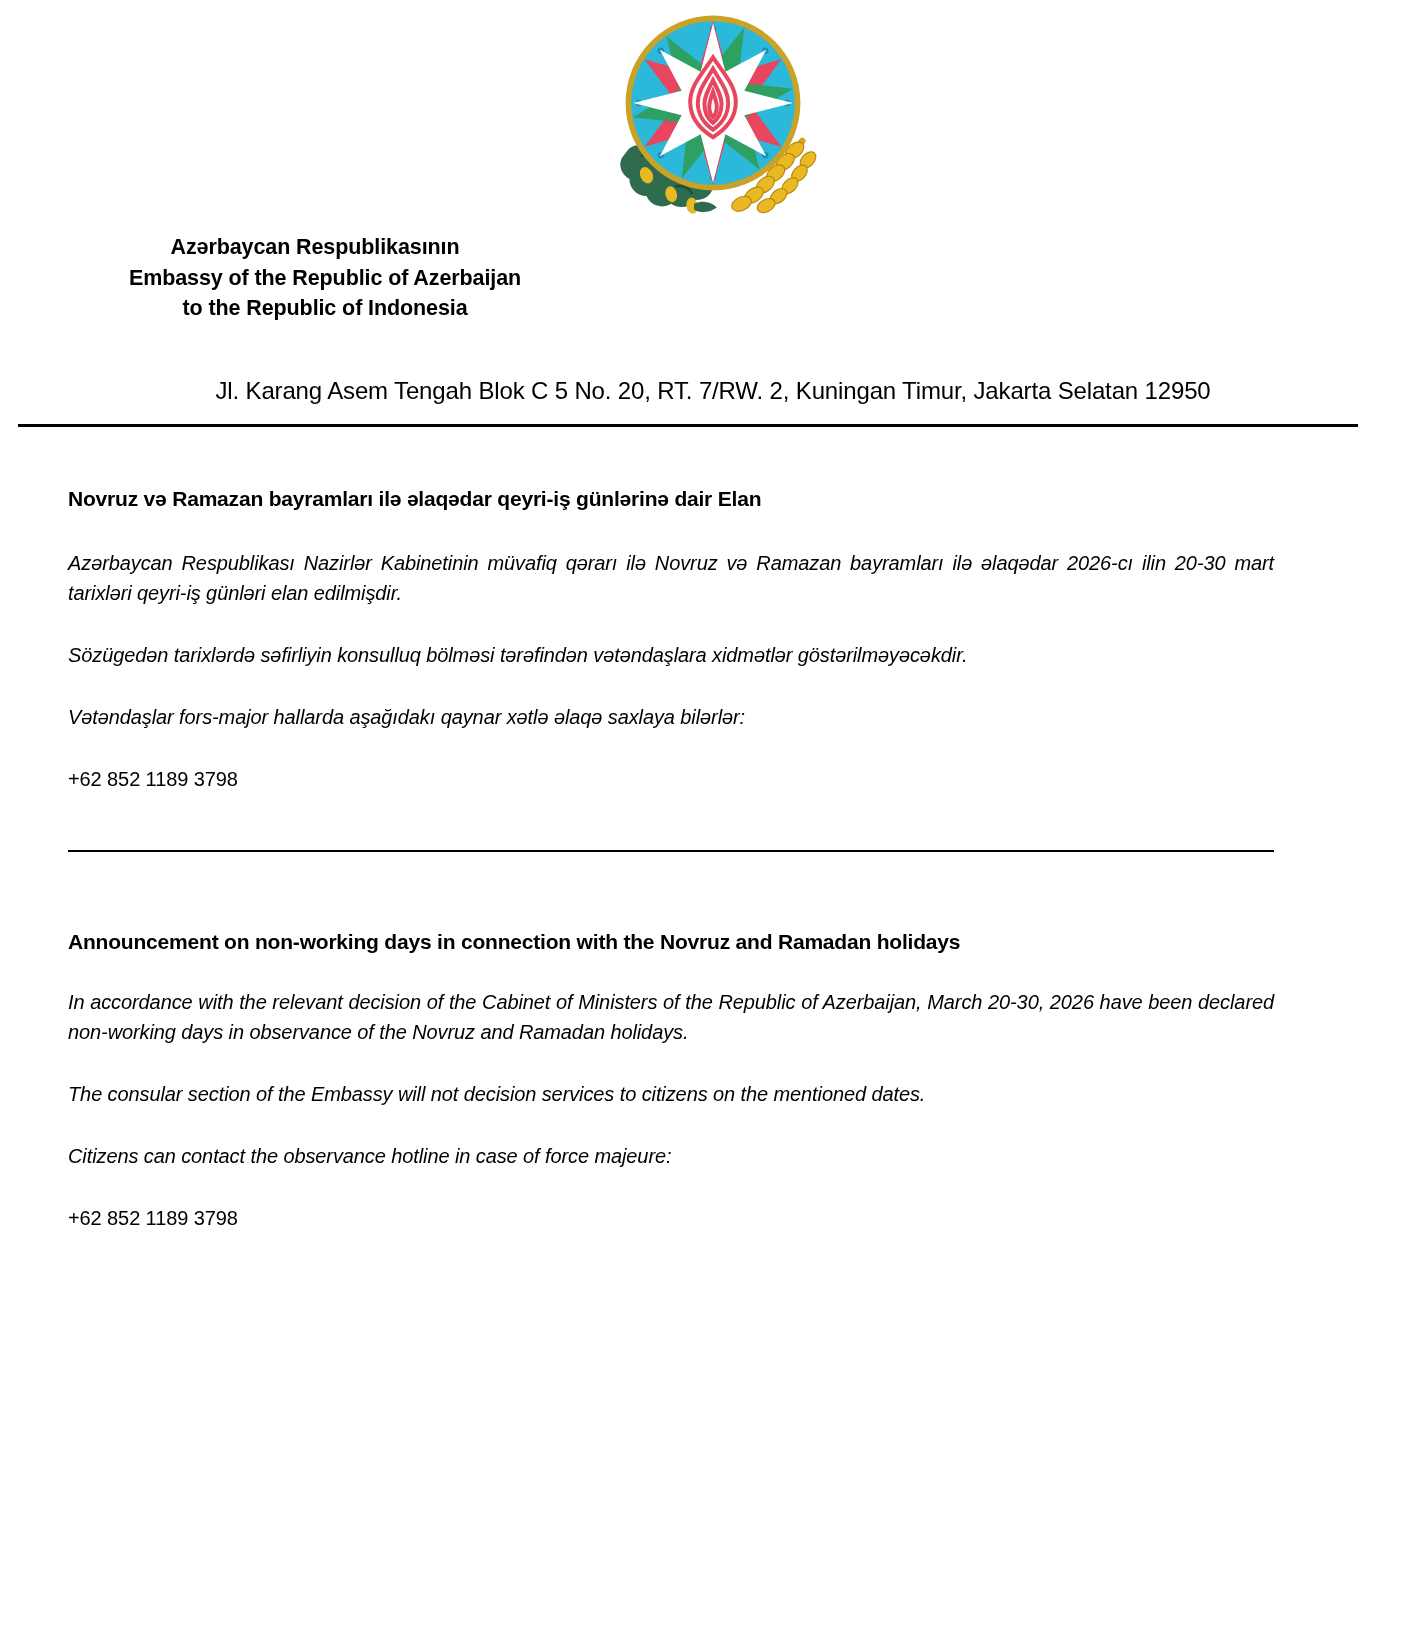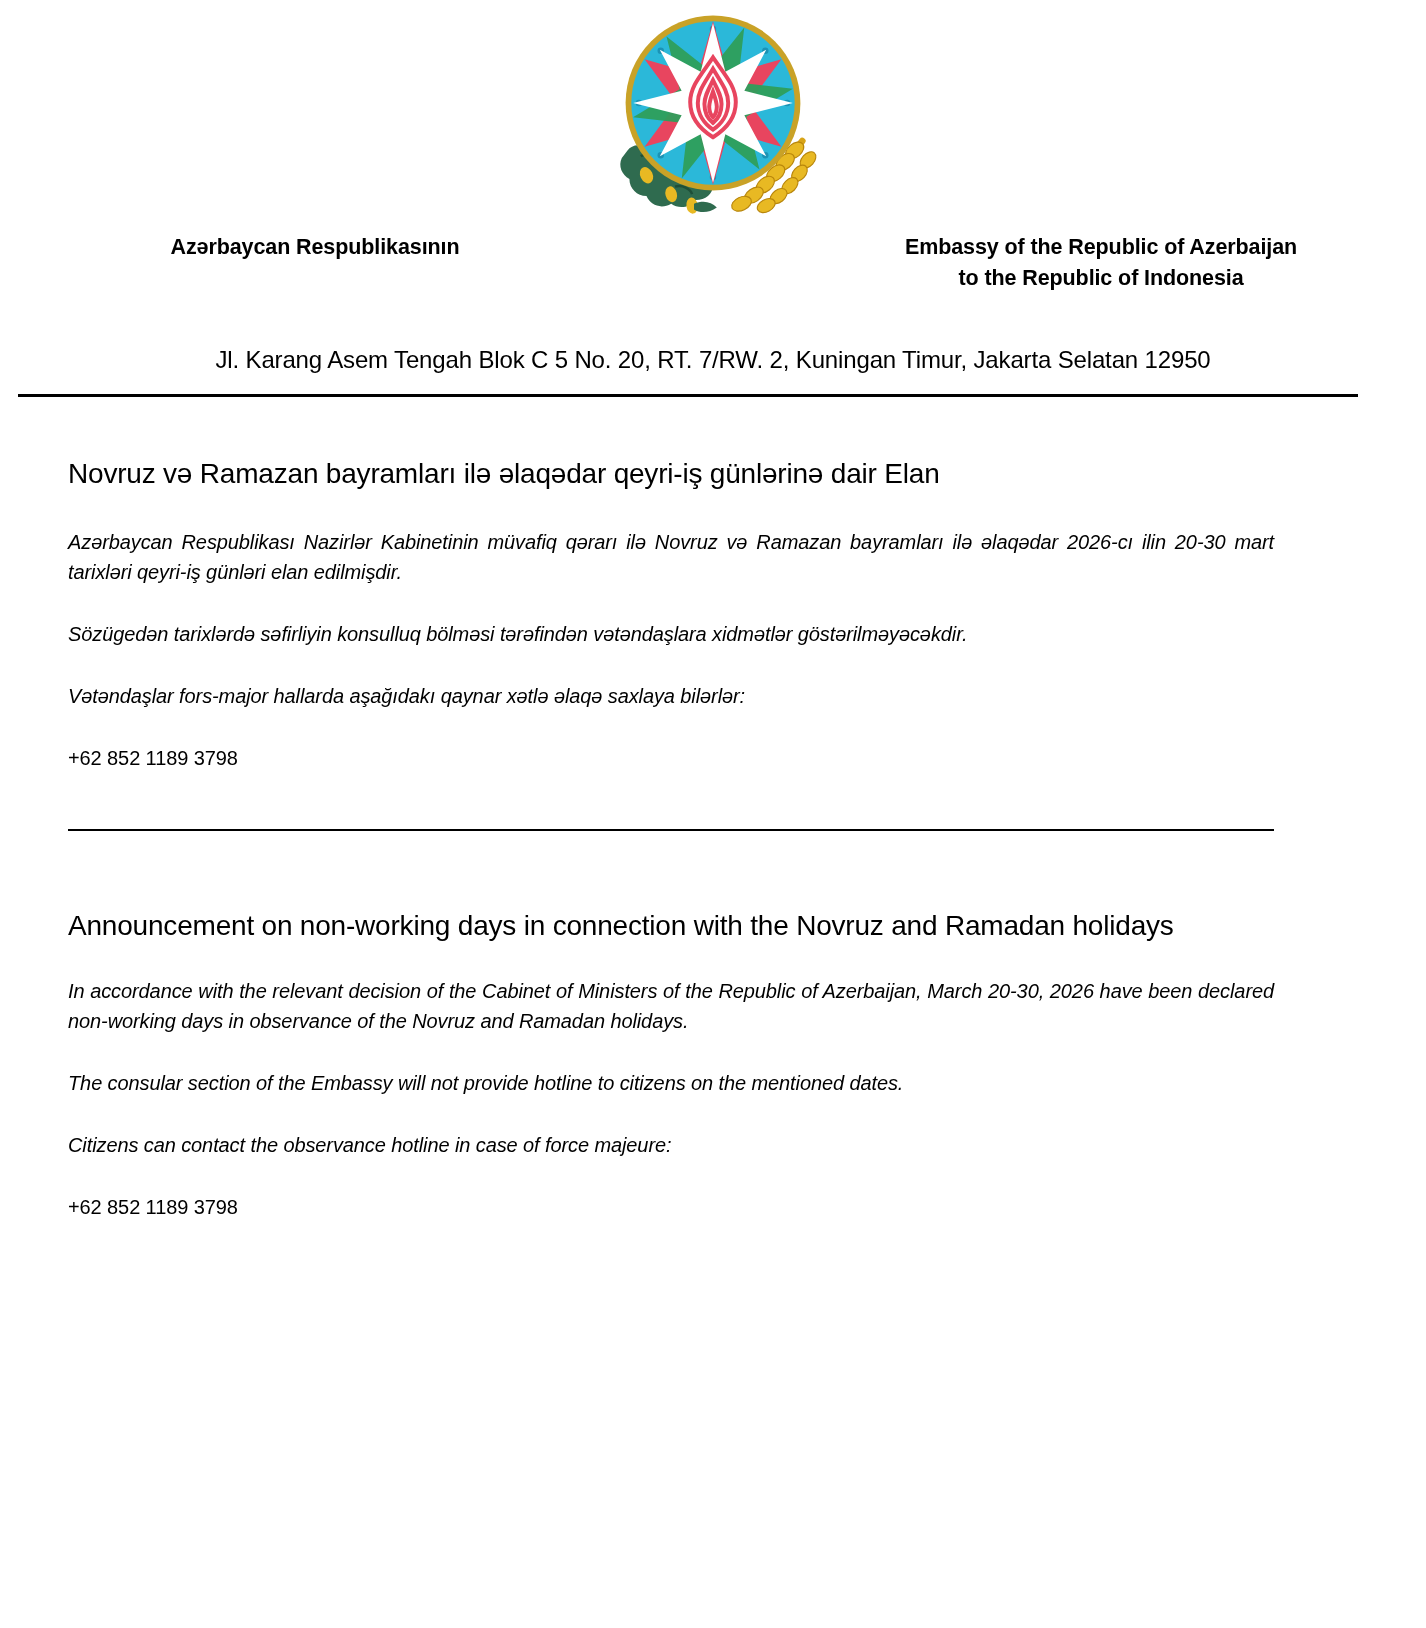--- a/index.html
+++ b/index.html
@@ -38,20 +38,21 @@
     height: 228px;
     position: relative;
   }
 
   .header-names {
     display: flex;
     justify-content: space-between;
     align-items: flex-start;
     margin-top: -8px;
     padding: 0 60px 0 70px;
+    flex-direction: column;
   }
   .name-block {
     font-size: 21.5px;
     font-weight: bold;
     line-height: 1.42;
     text-align: center;
     letter-spacing: -0.1px;
   }
   .name-block.az {
     width: 470px;
@@ -78,22 +79,22 @@
     border-top: 3px solid #000;
     margin: 16px 68px 0 18px;
   }
 
   
   .content {
     padding: 0 152px 0 68px;
     margin-top: 58px;
   }
   h1.section-title {
-    font-size: 28px;
-    font-weight: normal;
+    font-size: 21px;
+    font-weight: bold;
     line-height: 1.38;
     margin: 0 0 34px 0;
     letter-spacing: -0.2px;
   }
   h1.section-title.en {
     margin-bottom: 30px;
   }
   p.para {
     font-size: 20px;
     line-height: 1.50;
@@ -223,18 +224,18 @@
     <p class="para">Sözügedən tarixlərdə səfirliyin konsulluq bölməsi tərəfindən vətəndaşlara xidmətlər göstərilməyəcəkdir.</p>
     <p class="para plain">Vətəndaşlar fors-major hallarda aşağıdakı qaynar xətlə əlaqə saxlaya bilərlər:</p>
     <p class="phone">+62 852 1189 3798</p>
   </div>
 
   <hr class="rule-mid">
 
   <div class="content en-section">
     <h1 class="section-title en">Announcement on non-working days in connection with the Novruz and Ramadan holidays</h1>
     <p class="para">In accordance with the relevant decision of the Cabinet of Ministers of the Republic of Azerbaijan, March 20-30, 2026 have been declared non-working days in observance of the Novruz and Ramadan holidays.</p>
-    <p class="para">The consular section of the Embassy will not provide hotline to citizens on the mentioned dates.</p>
+    <p class="para">The consular section of the Embassy will not decision services to citizens on the mentioned dates.</p>
     <p class="para plain">Citizens can contact the observance hotline in case of force majeure:</p>
     <p class="phone last-phone">+62 852 1189 3798</p>
   </div>
 
 </div>
 
 </body></html>

